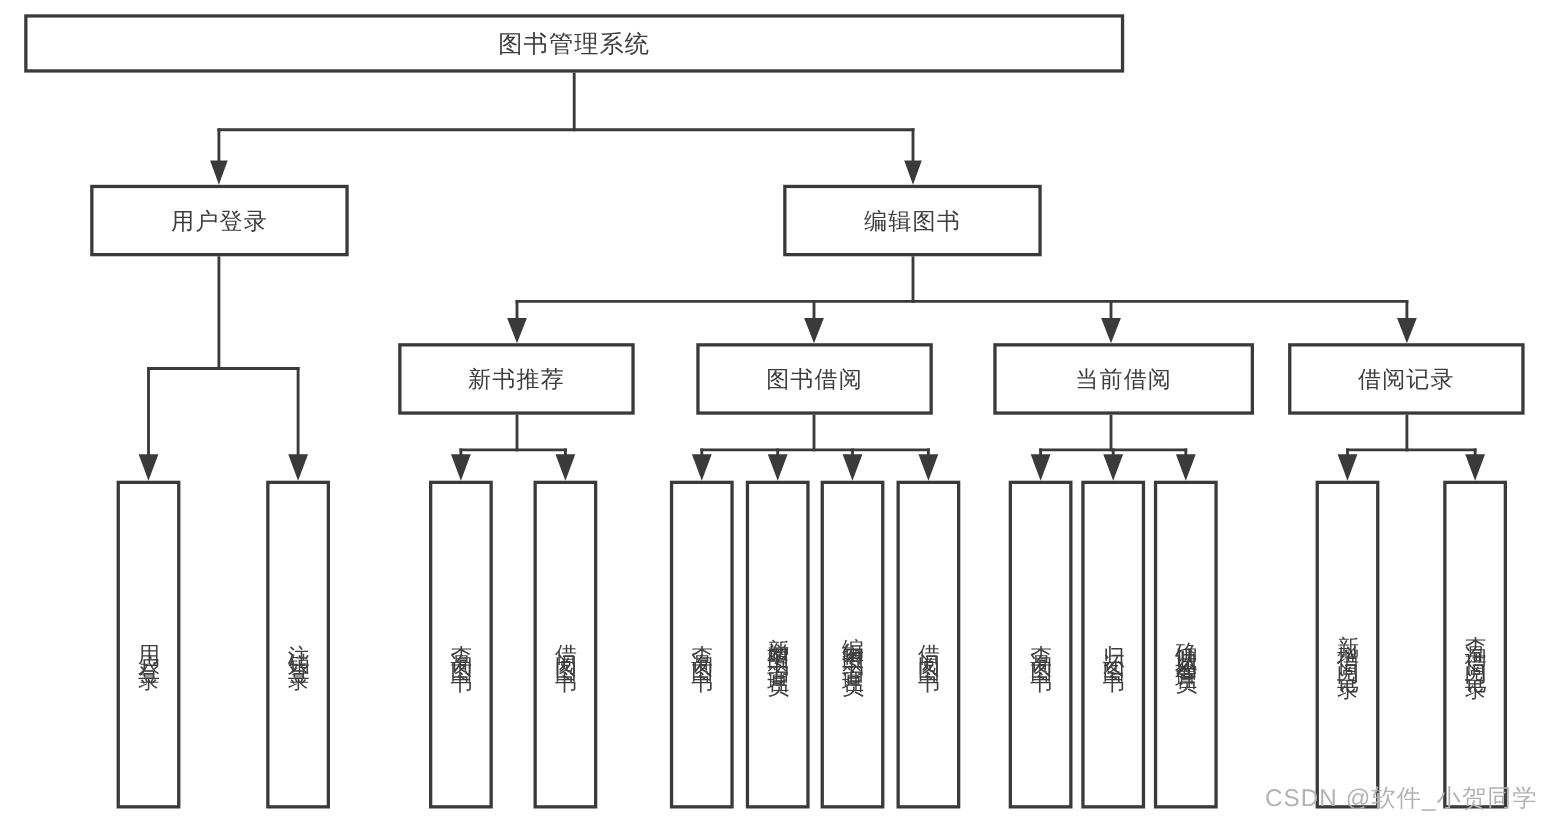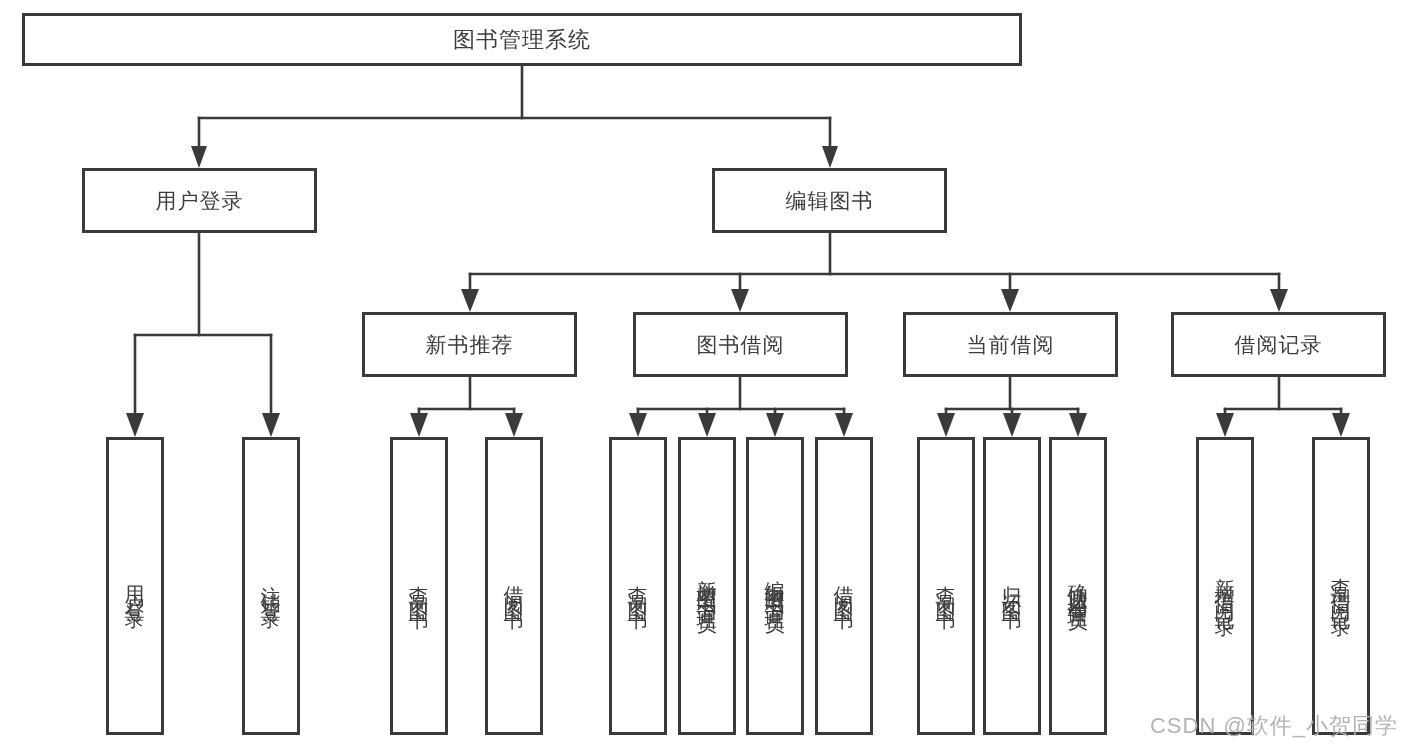--- a/index.html
+++ b/index.html
@@ -128,21 +128,21 @@
   <div class="node hnode" style="left:712px;top:168px;width:235px;height:65px;">
     <span>编辑图书</span>
   </div>
 
   <div class="node hnode" style="left:362px;top:312px;width:215px;height:65px;">
     <span>新书推荐</span>
   </div>
   <div class="node hnode" style="left:633px;top:312px;width:215px;height:65px;">
     <span>图书借阅</span>
   </div>
-  <div class="node hnode" style="left:903px;top:312px;width:215px;height:65px;">
+  <div class="node hnode" style="left:903px;top:312px;width:237px;height:65px;">
     <span>当前借阅</span>
   </div>
   <div class="node hnode" style="left:1171px;top:312px;width:215px;height:65px;">
     <span>借阅记录</span>
   </div>
 
   <div class="node vnode" style="left:106px;top:437px;width:58px;height:298px;">
     <span class="vtext">用户登录</span>
   </div>
   <div class="node vnode" style="left:242px;top:437px;width:58px;height:298px;">

